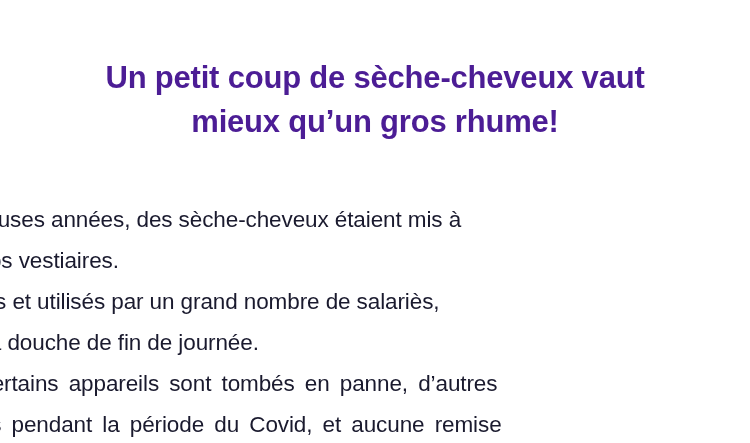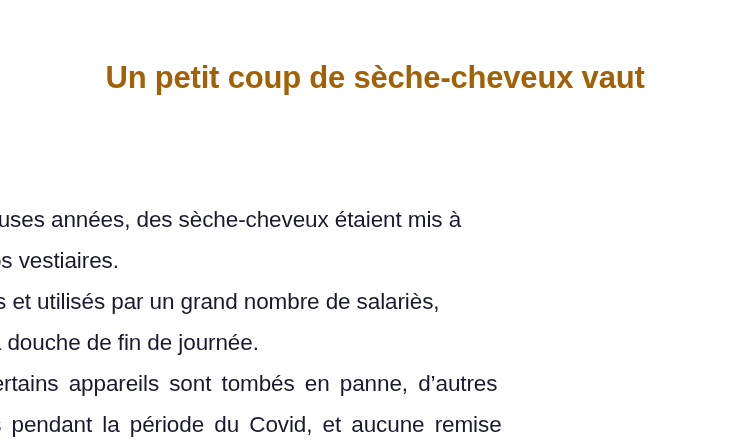--- a/index.html
+++ b/index.html
@@ -19,21 +19,21 @@
     height: 443px;
     background: #ffffff;
     box-sizing: border-box;
   }
   .title-block {
     position: absolute;
     left: 0;
     top: 56px;
     width: 750px;
     text-align: center;
-    color: #a16207;
+    color: #4c1d95;
     font-weight: bold;
     font-size: 31px;
     line-height: 1.42;
     letter-spacing: -0.2px;
   }
   .title-line {
     display: block;
     white-space: nowrap;
   }
   .body-block {
@@ -55,20 +55,21 @@
     word-spacing: 4px;
   }
 </style>
 </head>
 <body>
 
 <div class="slide">
 
   <div class="title-block">
     <span class="title-line">Un petit coup de sèche-cheveux vaut</span>
+    <span class="title-line">mieux qu’un gros rhume!</span>
   </div>
 
   <div class="body-block">
     <span class="body-line">nombreuses années, des sèche-cheveux étaient mis à</span>
     <span class="body-line">dans nos vestiaires.</span>
     <span class="body-line">ppréciés et utilisés par un grand nombre de salariès,</span>
     <span class="body-line"> après la douche de fin de journée.</span>
     <span class="body-line justify-wide">mps, certains appareils sont tombés en panne, d’autres</span>
     <span class="body-line justify-wide">ranchés pendant la période du Covid, et aucune remise</span>
   </div>

